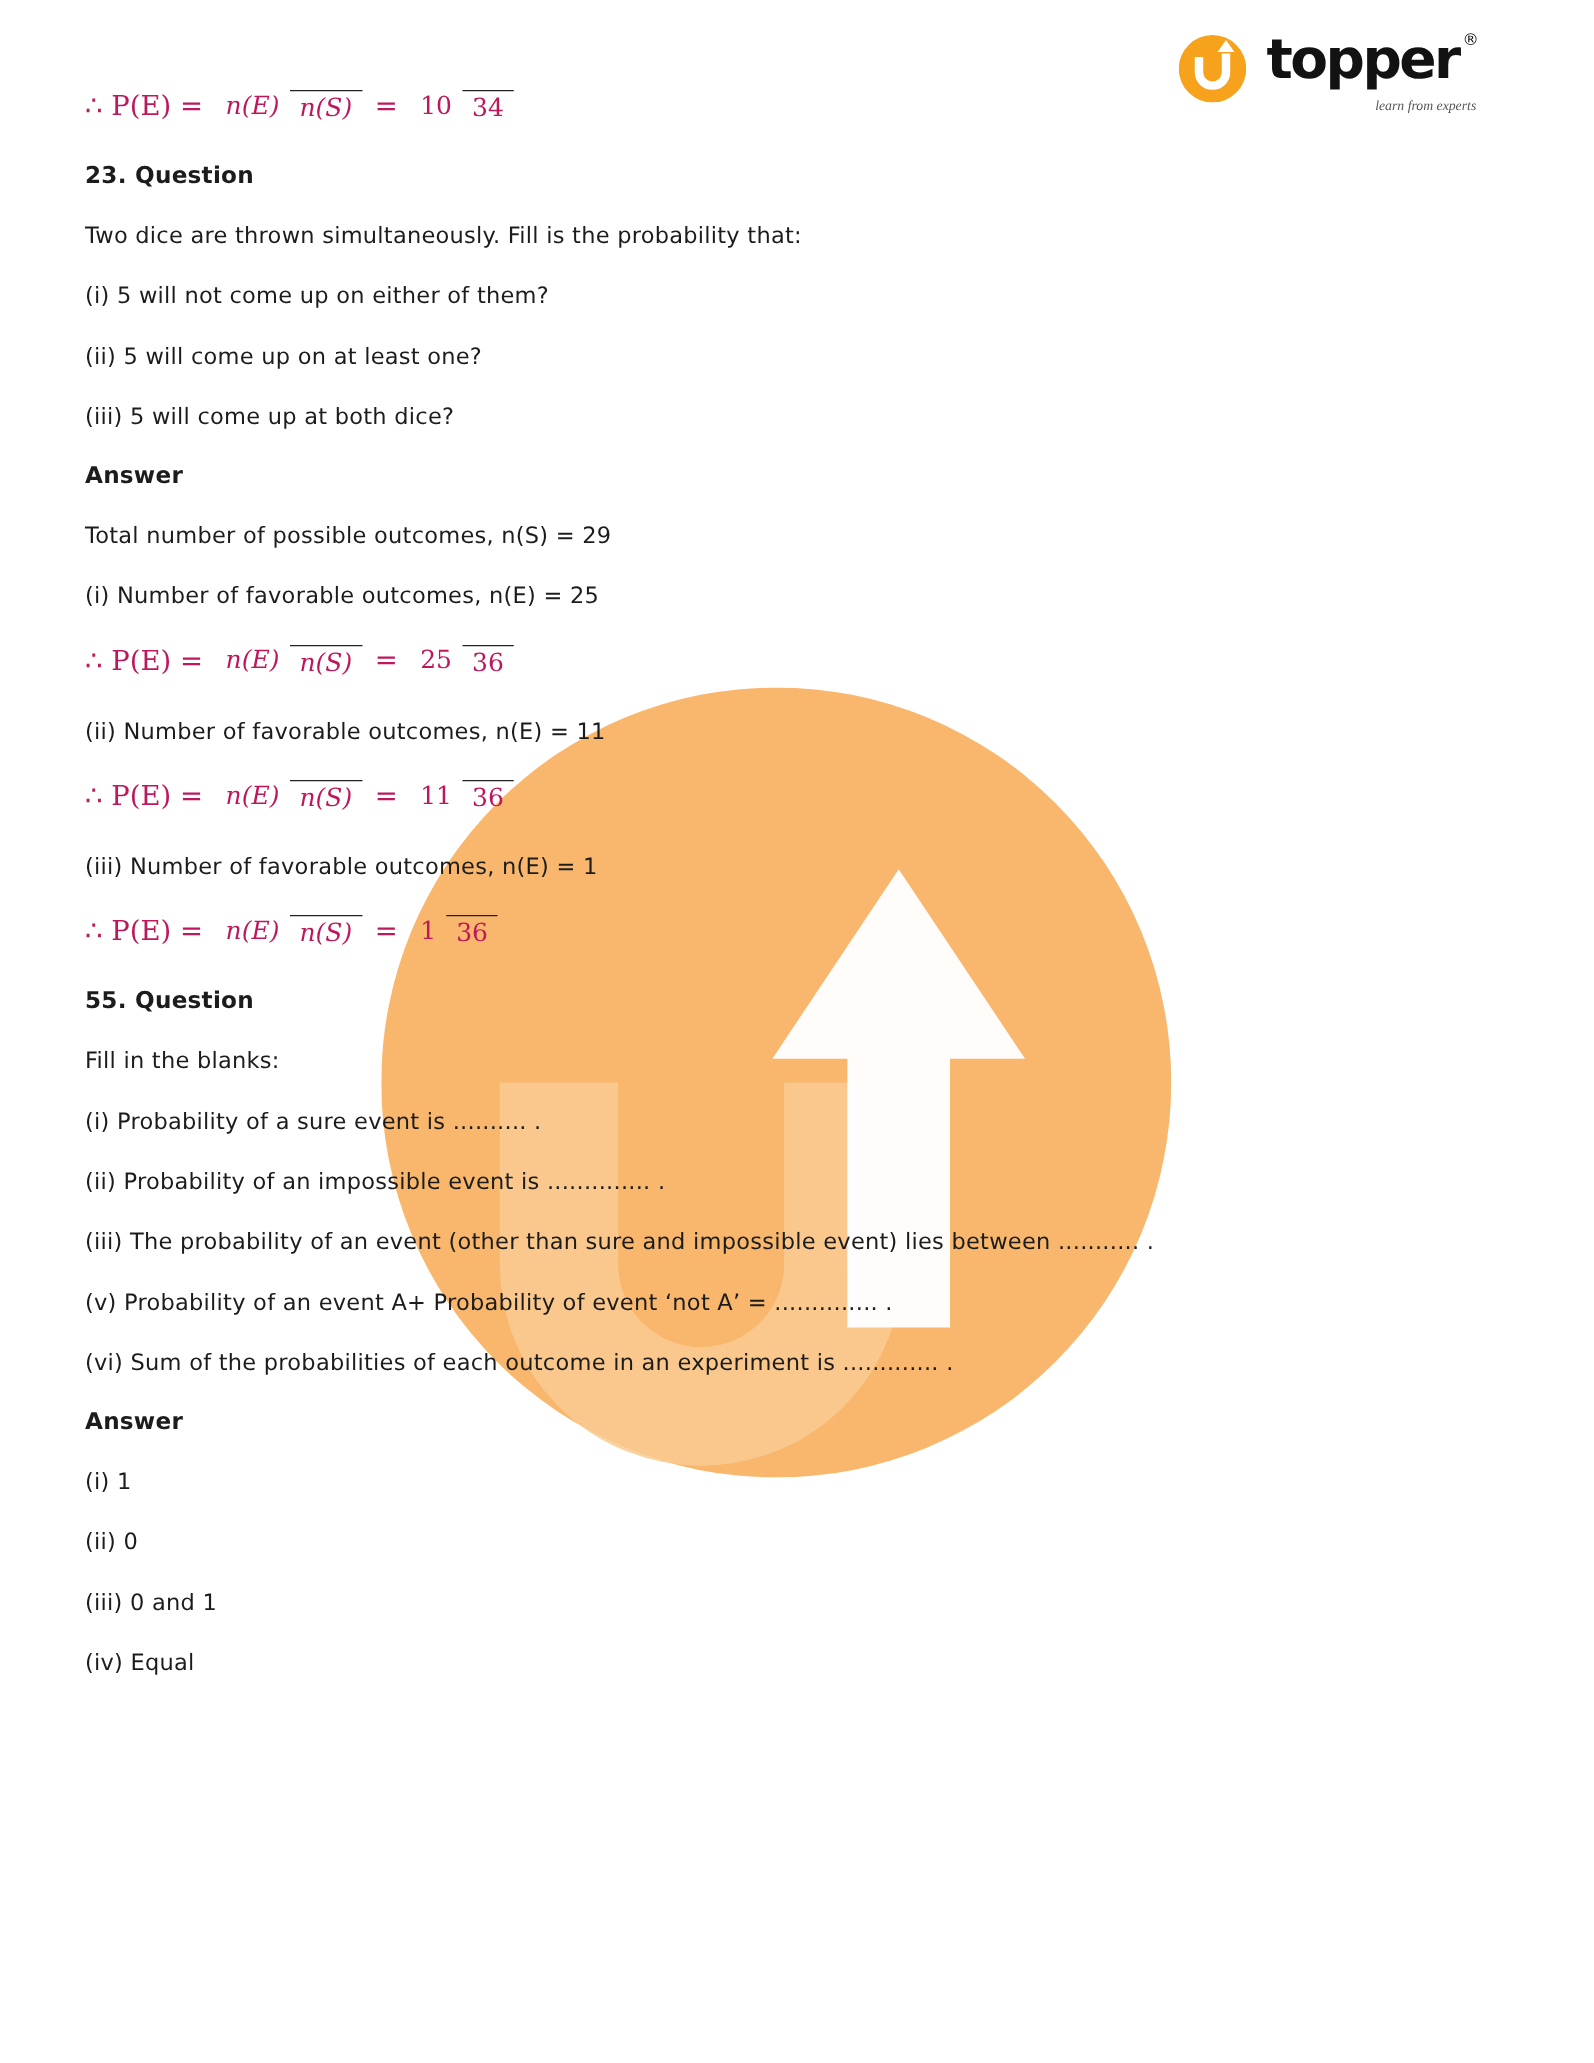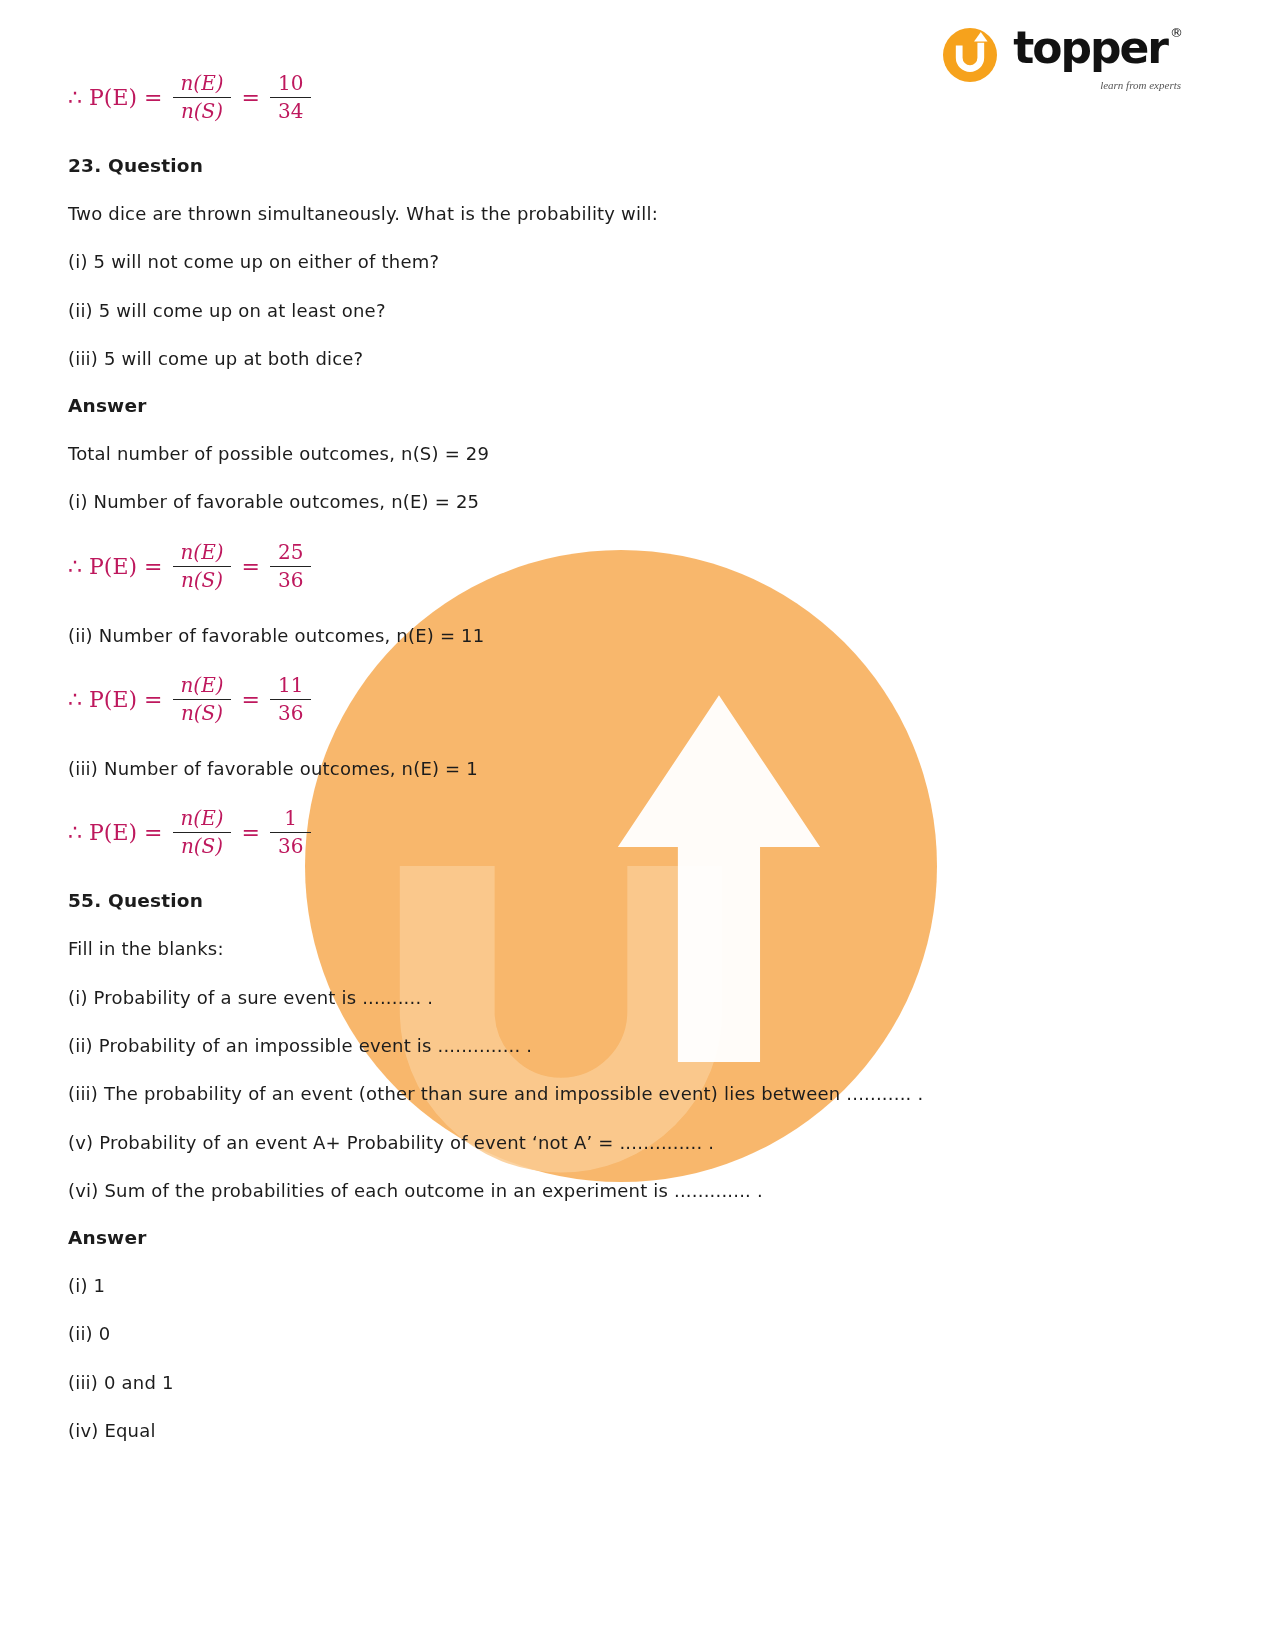--- a/index.html
+++ b/index.html
@@ -73,21 +73,21 @@
     align-items:center;
     gap:10px;
     margin:26px 0 32px 0;
     font-family:"DejaVu Serif", serif;
     font-size:22px;
     color:#be185d;
   }
   .f-lead{white-space:nowrap;}
   .frac{
     display:inline-flex;
-    flex-direction:column;
+    flex-direction:row;
     align-items:center;
     line-height:1.15;
     font-size:20px;
   }
   .frac .num{padding:0 8px 2px 8px;}
   .frac .den{border-top:1.6px solid #222;padding:2px 8px 0 8px;}
   .ital{font-style:italic;}
 </style>
 </head>
 <body>
@@ -124,21 +124,21 @@
         <span class="den ital">n(S)</span>
       </span>
       <span>=</span>
       <span class="frac">
         <span class="num">10</span>
         <span class="den">34</span>
       </span>
     </div>
 
     <p class="heading">23. Question</p>
-    <p class="para">Two dice are thrown simultaneously. What is the probability will:</p>
+    <p class="para">Two dice are thrown simultaneously. Fill is the probability that:</p>
     <p class="para">(i) 5 will not come up on either of them?</p>
     <p class="para">(ii) 5 will come up on at least one?</p>
     <p class="para">(iii) 5 will come up at both dice?</p>
     <p class="heading">Answer</p>
     <p class="para">Total number of possible outcomes, n(S) = 29</p>
     <p class="para">(i) Number of favorable outcomes, n(E) = 25</p>
 
     <div class="formula">
       <span class="f-lead">∴ P(E) =</span>
       <span class="frac">

